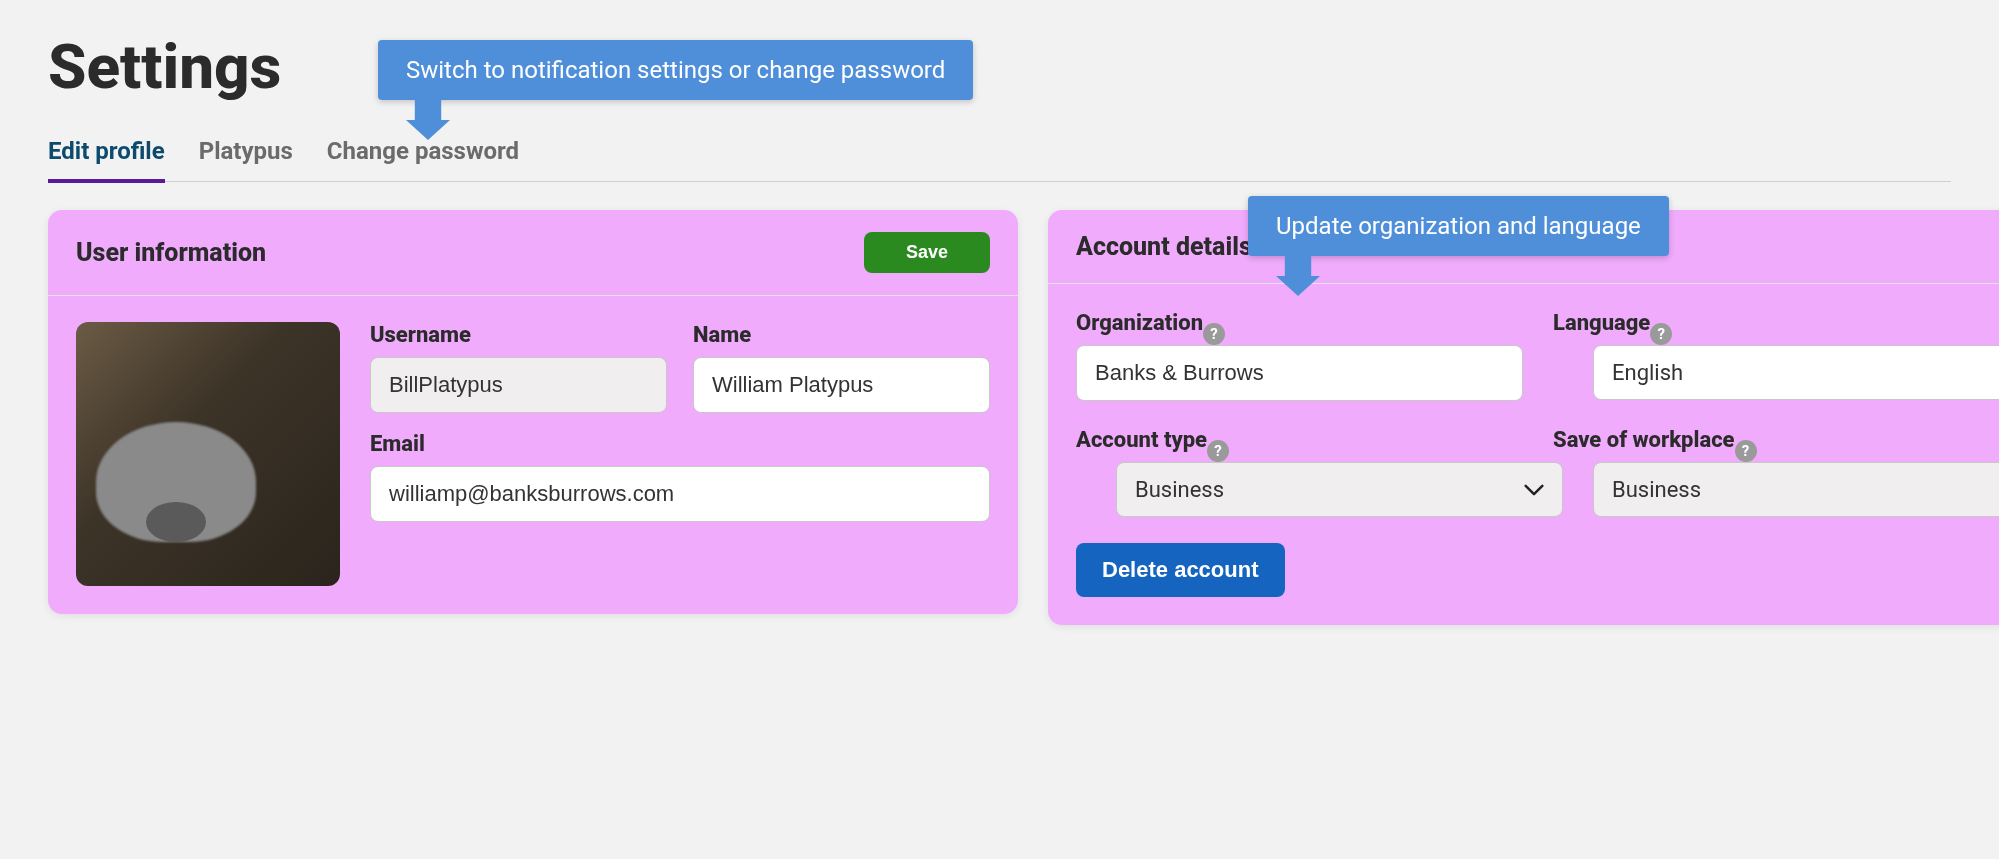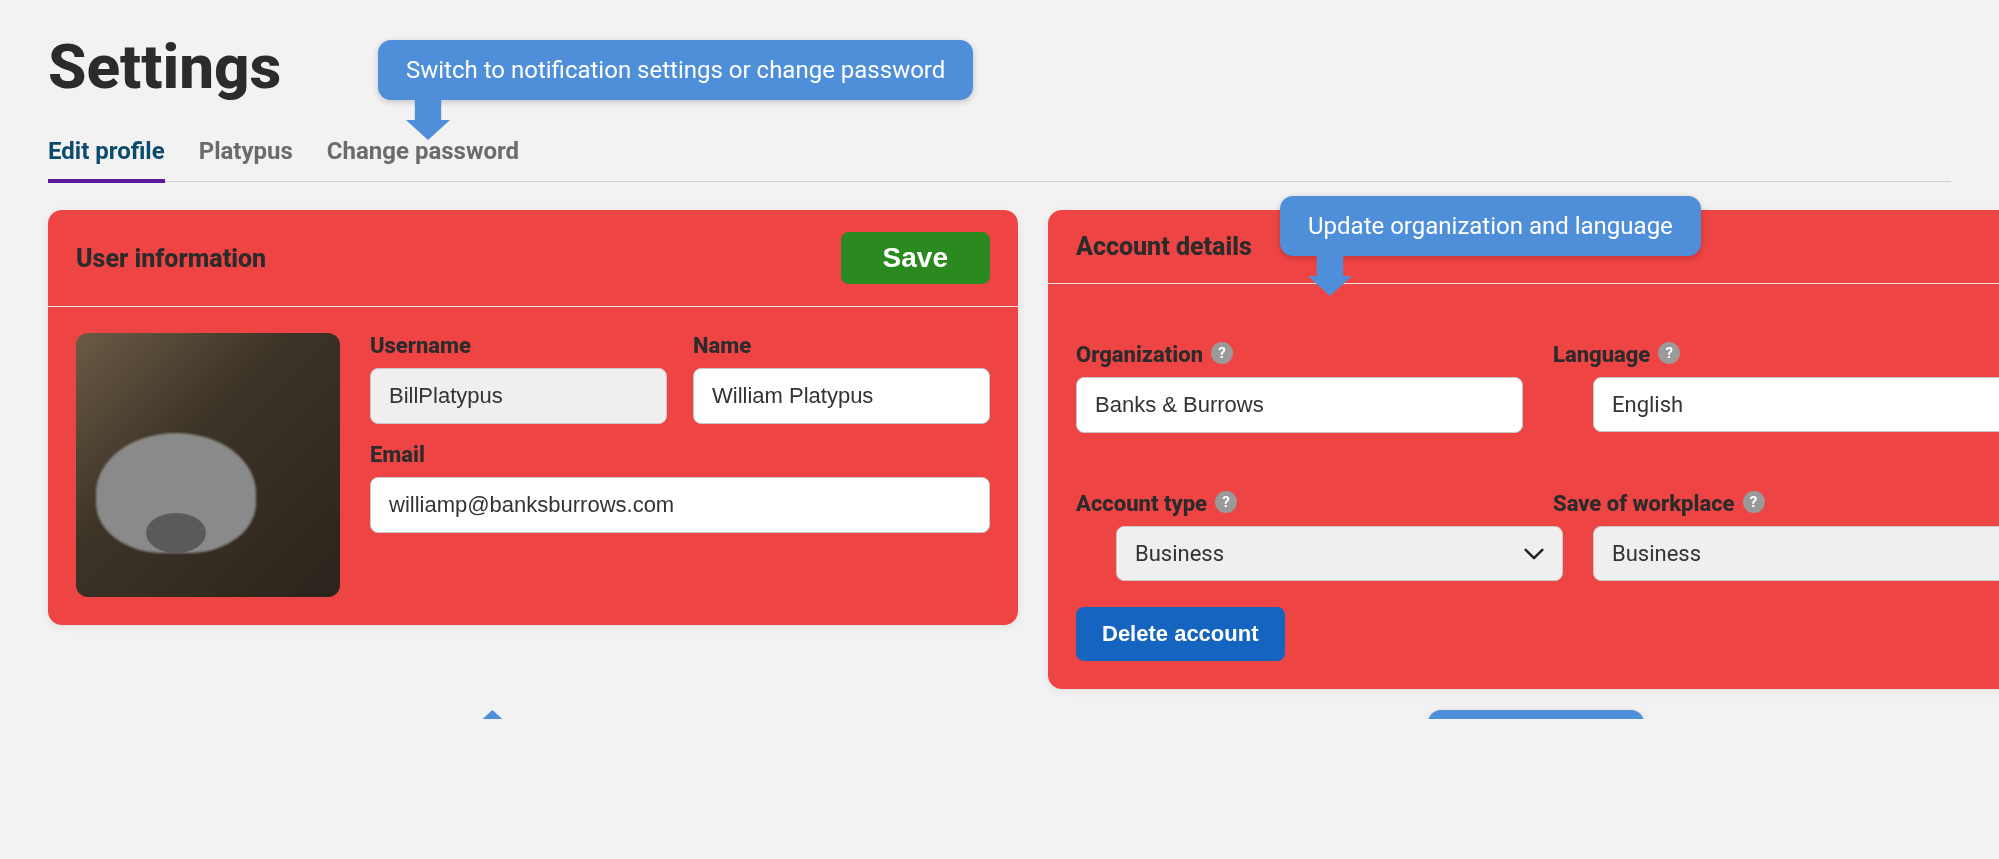--- a/index.html
+++ b/index.html
@@ -34,21 +34,21 @@
   .tab.active {
     color: #0c4a6e;
     border-bottom-color: #5a189a;
   }
   .cards {
     display: flex;
     gap: 30px;
     align-items: flex-start;
   }
   .card {
-    background: #ef4444;
+    background: #f0abfc;
     border-radius: 14px;
     box-shadow: 0 2px 8px rgba(0,0,0,0.08);
     overflow: hidden;
     flex: 0 0 auto;
   }
   .card-user { width: 970px; }
   .card-account { width: 980px; }
   .card-header {
     display: flex;
     align-items: center;
@@ -57,21 +57,21 @@
     border-bottom: 1px solid #e3e3e3;
   }
   .card-title {
     font-size: 25px;
     font-weight: 800;
     color: #2b2b2b;
   }
   .save-btn {
     background: #2a8a20;
     color: #fff;
-    font-size: 28px;
+    font-size: 18px;
     font-weight: 700;
     border: none;
     border-radius: 8px;
     padding: 10px 42px;
     cursor: pointer;
   }
   .card-body {
     padding: 26px 28px 28px 28px;
   }
   .user-row {
@@ -116,21 +116,21 @@
     gap: 26px;
   }
   .two-col > .field { flex:1; }
   .field label {
     display: block;
     font-size: 22px;
     font-weight: 800;
     color: #2b2b2b;
     margin-bottom: 10px;
   }
-  .label-row { display:flex; align-items:flex-start; gap:8px;margin-top:32px;}
+  .label-row { display:flex; align-items:flex-end; }
   .help-icon {
     display:inline-flex;
     align-items:center;
     justify-content:center;
     width:22px;height:22px;
     border-radius:50%;
     background:#9a9a9a;
     color:#fff;
     font-size:15px;
     font-weight:700;
@@ -172,21 +172,21 @@
     cursor:pointer;
   }
   
   .annot {
     position: absolute;
     background:#4f8fd9;
     color:#fff;
     font-size:24px;
     font-weight:400;
     padding: 16px 28px;
-    border-radius:13px;
+    border-radius:4px;
     box-shadow: 0 2px 6px rgba(0,0,0,0.2);
     z-index: 50;
   }
   .annot-arrow-down::after,
   .annot-arrow-up::before,
   .annot-arrow-left::before {
     content:"";
     position:absolute;
     background:#4f8fd9;
   }
@@ -303,16 +303,16 @@
           </div>
         </div>
         <button class="delete-btn">Delete account</button>
       </div>
     </div>
 
   </div>
 
   <div class="annot annot-arrow-down" style="left:330px; top:10px;">Switch to notification settings or change password</div>
   <div class="annot annot-arrow-up" style="left:250px; top:720px;">Update avatar, name, and email</div>
-  <div class="annot annot-arrow-down" style="left:1200px; top:166px;margin-left:32px;">Update organization and language</div>
+  <div class="annot annot-arrow-down" style="left:1200px; top:166px;">Update organization and language</div>
   <div class="annot annot-arrow-left" style="left:1380px; top:680px;">Delete account</div>
 
 </div>
 
 </body></html>

